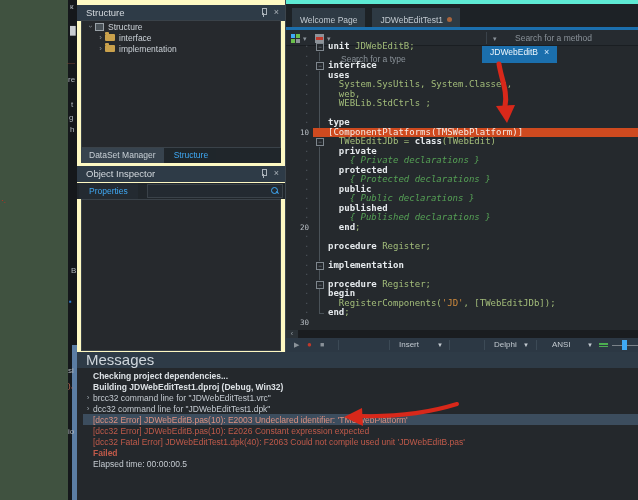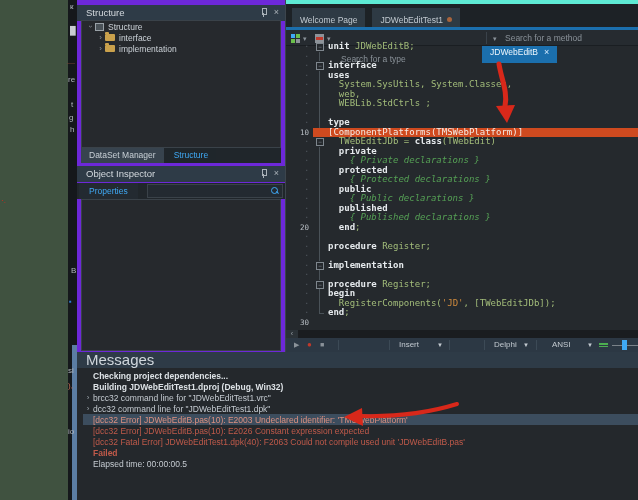--- a/index.html
+++ b/index.html
@@ -10,21 +10,21 @@
   
   .desktop { position:absolute; left:0; top:0; width:68px; height:500px; background:#405240; }
   .backstrip { position:absolute; left:68px; top:0; width:9px; height:500px; background:#15181b; }
   .back-scroll { position:absolute; left:72px; top:345px; width:5px; height:155px; background:#5b7da3; }
   .frag { position:absolute; font-size:8px; color:#b0b6bc; white-space:nowrap; }
 
   
   .ide { position:absolute; left:77px; top:0; width:561px; height:500px; background:#20262b; }
 
   
-  .dock { position:absolute; left:0; top:0; width:208px; height:352px; background:#6d28d9; }
+  .dock { position:absolute; left:0; top:0; width:208px; height:352px; background:#fef9c3; }
   .panel-head { position:absolute; left:0; width:208px; height:16px; background:#2e3b47;
                 color:#d3d9de; font-size:9.5px; line-height:16px; padding-left:9px; }
   .head-icons { position:absolute; right:6px; top:3px; display:flex; gap:7px; align-items:center; }
   .pin-icon { width:7px; height:9px; position:relative; }
   .pin-icon:before { content:""; position:absolute; left:2px; top:0; width:3px; height:5px; border:1px solid #aab2b9; }
   .pin-icon:after { content:""; position:absolute; left:3px; top:5px; width:1px; height:4px; background:#aab2b9; }
   .x-icon { color:#aab2b9; font-size:9px; line-height:9px; }
   .tree-body { position:absolute; left:4px; top:20px; width:200px; height:128px;
                background:#26292d; border:1px solid #3a4249; }
   .tree-row { display:flex; align-items:center; height:11px; color:#ccd2d8; font-size:8.5px; white-space:nowrap; }
@@ -208,21 +208,21 @@
             <i style="left:5px;top:0;background:#6abf4b;"></i>
           <i style="left:0;top:5px;background:#6abf4b;"></i>
             <i style="left:5px;top:5px;background:#8d9399;"></i>
         </span>
         <span class="tb-chev" style="left:17px;">▾</span>
         <span class="tb-ic2"></span>
         <span class="tb-chev" style="left:41px;">▾</span>
         <span class="tb-search" style="left:55px;margin-top:21px;">Search for a type</span>
         <span class="tb-div"></span>
         <span class="tb-chev" style="left:207px;">▾</span>
-        <span class="tb-search" style="left:219px;text-align:right;">Search for a method</span>
+        <span class="tb-search" style="left:229px;text-align:right;">Search for a method</span>
       </div>
 
       <div class="code" id="code-area">
           <div class="code-row"><span class="gut">·</span><span class="lineblock"><span class="fold f-box"></span><span class="ctext"><span class="kw">unit</span><span class="id"> JDWebEditB;</span></span></span></div>
           <div class="code-row"><span class="gut">·</span><span class="lineblock"><span class="fold f-line"></span><span class="ctext"></span></span></div>
           <div class="code-row"><span class="gut">·</span><span class="lineblock"><span class="fold f-box"></span><span class="ctext"><span class="kw">interface</span></span></span></div>
           <div class="code-row"><span class="gut">·</span><span class="lineblock"><span class="fold f-line"></span><span class="ctext"><span class="kw">uses</span></span></span></div>
           <div class="code-row"><span class="gut">·</span><span class="lineblock"><span class="fold f-line"></span><span class="ctext"><span class="id">  System.SysUtils, System.Classes,</span></span></span></div>
           <div class="code-row"><span class="gut">·</span><span class="lineblock"><span class="fold f-line"></span><span class="ctext"><span class="id">  web,</span></span></span></div>
           <div class="code-row"><span class="gut">·</span><span class="lineblock"><span class="fold f-line"></span><span class="ctext"><span class="id">  WEBLib.StdCtrls ;</span></span></span></div>

